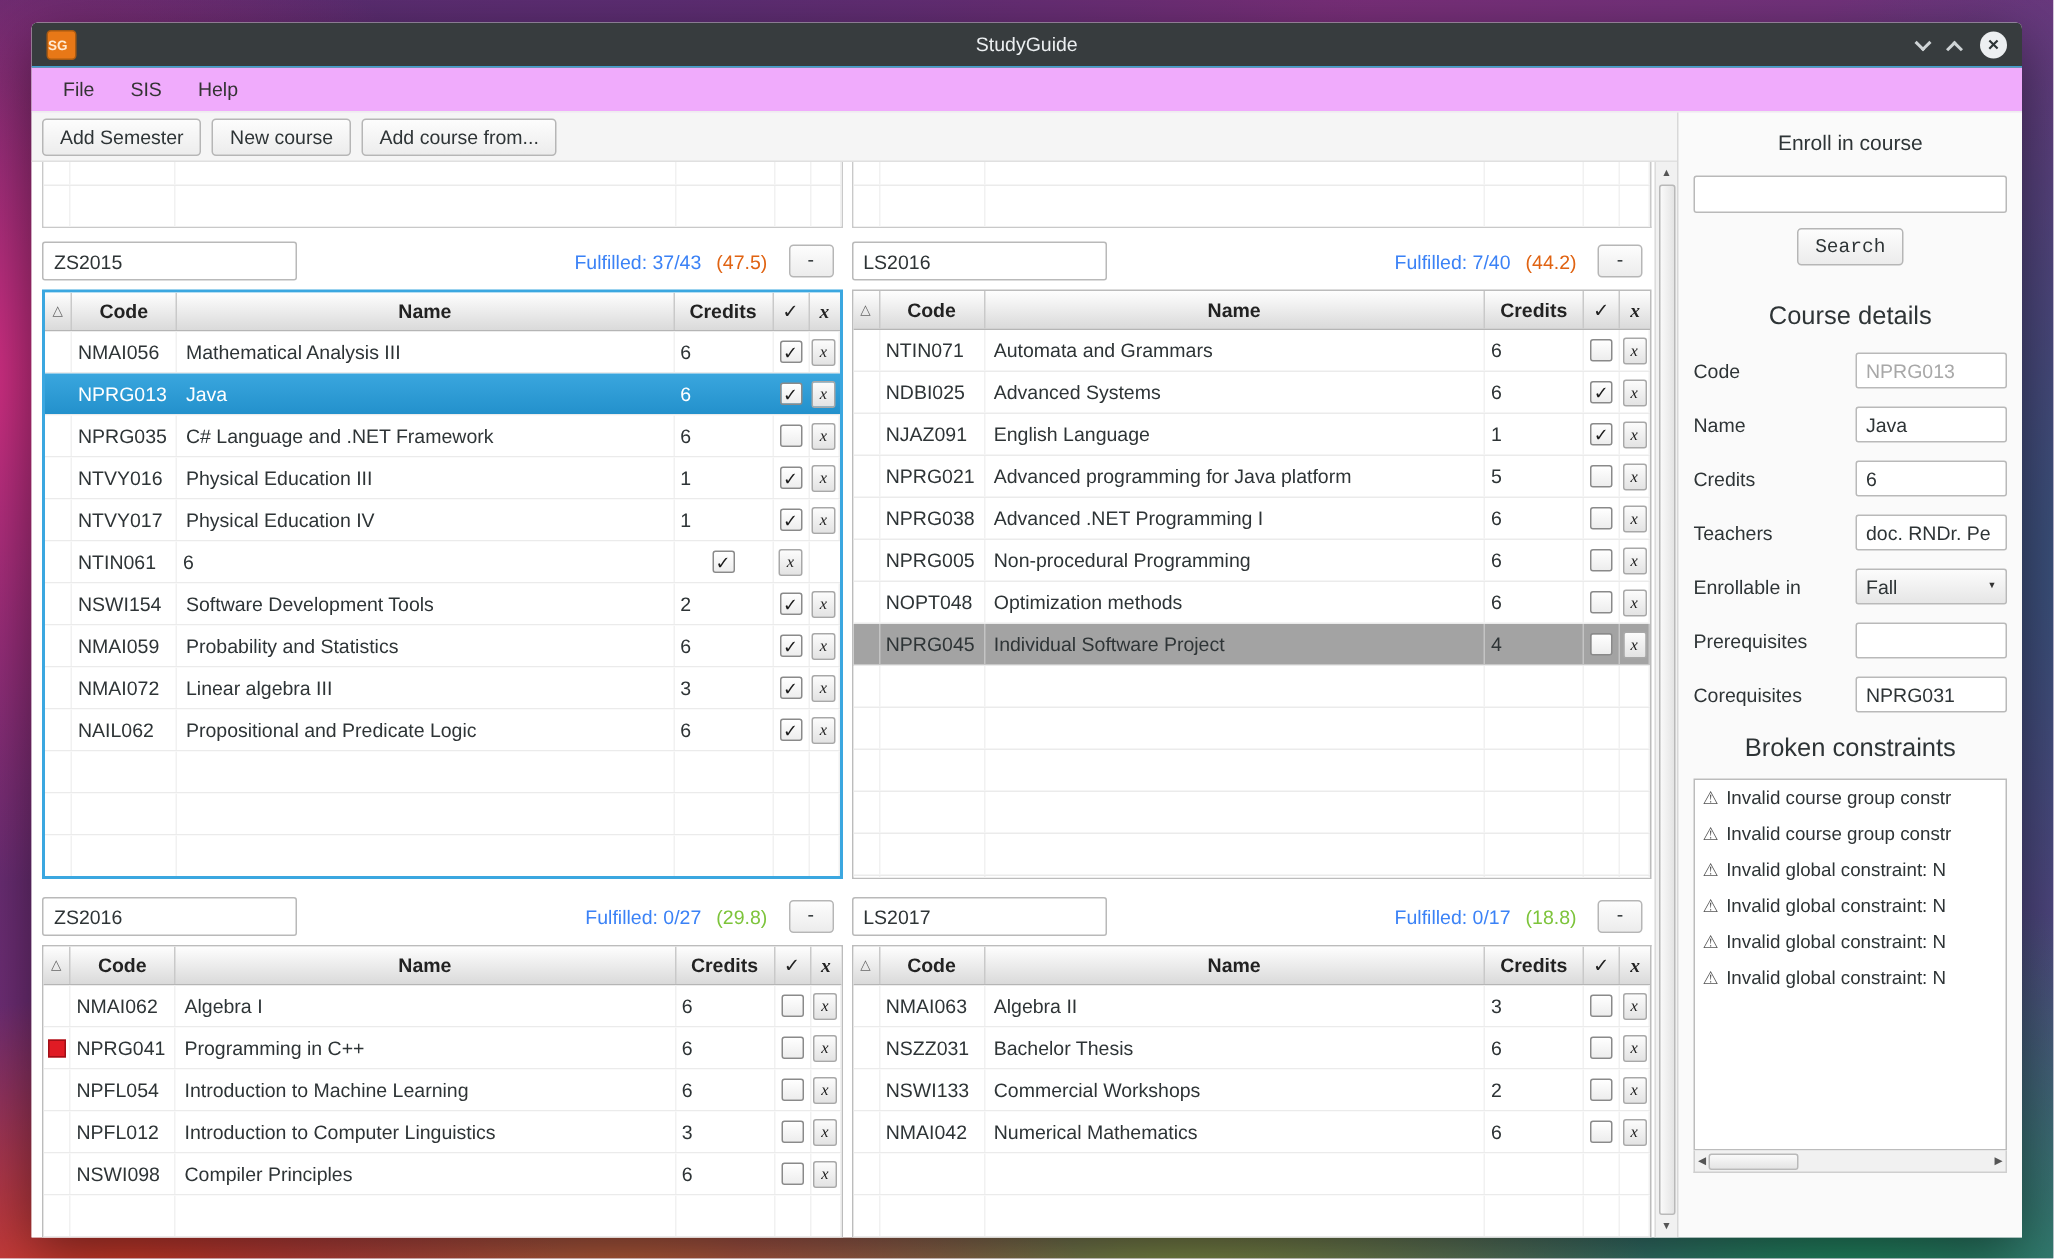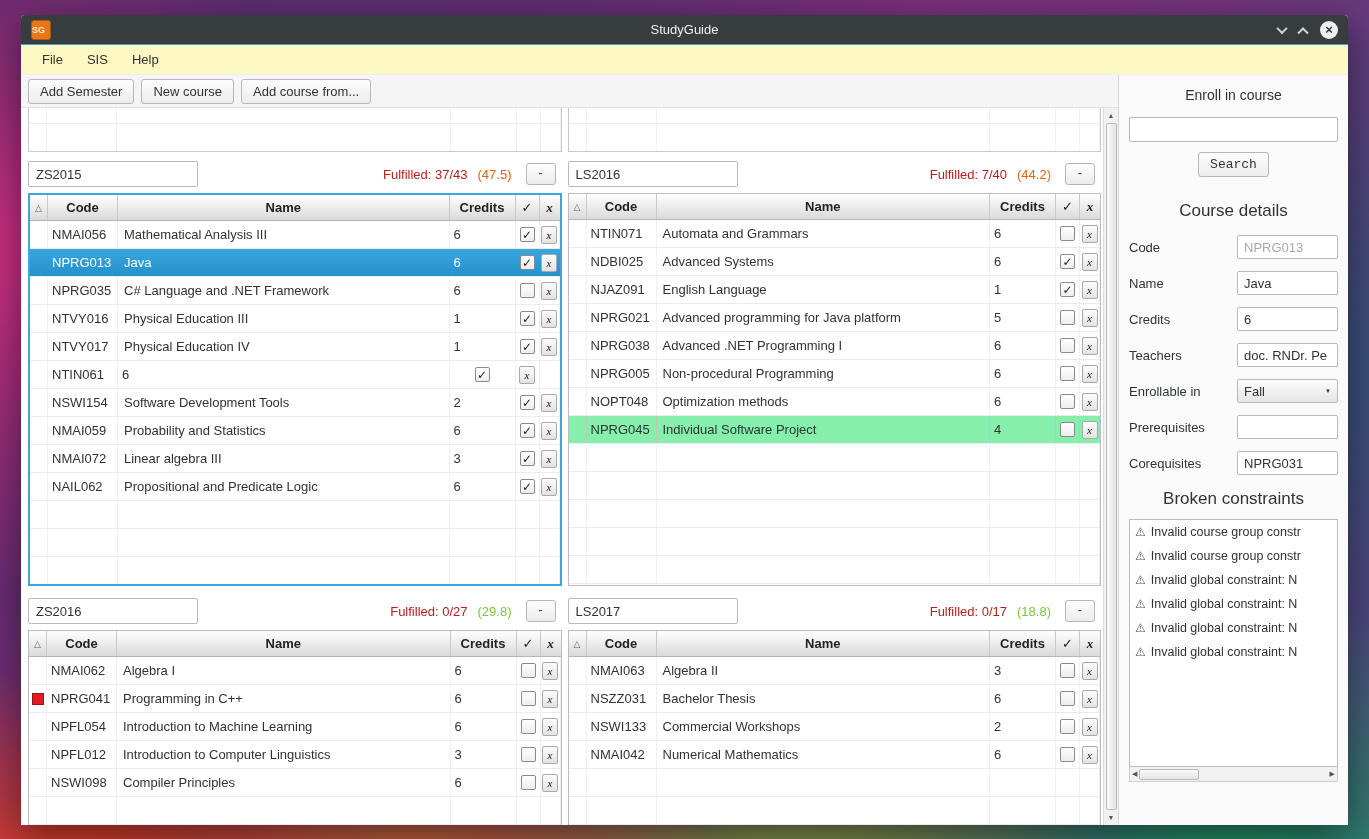--- a/index.html
+++ b/index.html
@@ -24,21 +24,21 @@
   .app-logo { width:20px; height:20px; background:#e87817; border:1px solid #a85a12; border-radius:3px;
     color:#ffe9cf; font-size:9px; font-weight:bold; display:flex; align-items:center; justify-content:flex-start; z-index:1;}
   .title { position:absolute; left:0; right:0; text-align:center; color:#eceff1; font-size:13px; }
   .win-controls { margin-left:auto; display:flex; align-items:center; gap:13px; z-index:1; }
   .chev { width:8px; height:8px; border-right:2px solid #cfd4d6; border-bottom:2px solid #cfd4d6; display:inline-block; }
   .chev.down { transform:rotate(45deg) translate(-1px,-1px); }
   .chev.up { transform:rotate(225deg) translate(-2px,-2px); }
   .close-btn { width:18px; height:18px; border-radius:50%; background:#eceff1; color:#2d3436;
     display:flex; align-items:center; justify-content:center; font-size:13px; font-weight:bold; line-height:1; }
   
-  .menubar { height:30px; flex:0 0 30px; background:#fef9c3; display:flex; align-items:center;
+  .menubar { height:30px; flex:0 0 30px; background:#f0abfc; display:flex; align-items:center;
     padding:0 12px; gap:6px; font-size:13px; color:#333; border-bottom:1px solid #ededed; }
   .menu-item { padding:4px 9px; }
   .body-row { flex:1; display:flex; min-height:0; }
   .left-col { flex:1; display:flex; flex-direction:column; min-width:0; }
   .toolbar { height:33px; flex:0 0 33px; background:#f5f5f5; display:flex; align-items:center;
     gap:7px; padding:0 7px; border-bottom:1px solid #e0e0e0; }
   .btn { font-family:"Liberation Sans",sans-serif; font-size:13px; color:#2e3436;
     background:linear-gradient(#fdfdfd,#ececec); border:1px solid #b6b6b6; border-radius:3px; padding:4px 11px; }
   
   .main-wrap { flex:1; display:flex; min-height:0; background:#fff; }
@@ -46,42 +46,42 @@
   .remnant-row { display:flex; gap:6px; height:44px; flex:0 0 44px; margin-bottom:9px; }
   .remnant { flex:1; border:1px solid #c9c9c9; border-top:none; overflow:hidden; background:#fff; }
   .remnant-inner { margin-top:-12px; }
   .panel-row { display:flex; gap:6px; flex-shrink:0; }
   #panel-row-top { margin-bottom:12px; }
   .semester { flex:1; display:flex; flex-direction:column; min-width:0; }
   .sem-header { display:flex; align-items:center; height:26px; margin-bottom:6px; gap:8px; }
   .sem-name { width:170px; height:26px; border:1px solid #b9b9b9; border-radius:2px; padding:0 7px;
     font-size:13px; color:#2e3436; background:#fff; font-family:"Liberation Sans",sans-serif; }
   .spacer { flex:1; }
-  .fulfilled { font-size:13px; color:#b91c1c; }
+  .fulfilled { font-size:13px; color:#3b82f6; }
   .score { font-size:13px; margin-left:2px; }
   .btn.minus { width:30px; padding:1px 0 4px; text-align:center; margin-right:6px; margin-left:6px; line-height:15px; }
   .table { border:1px solid #bcbcbc; background:#fff; overflow:hidden; }
   .top .table { height:393px; }
   .bottom .table { height:210px; border-bottom:none; }
   .table.sel { border:2px solid #3ba7e0; }
   .thead, .course-row { display:grid; grid-template-columns:18px 70px 1fr 66px 24px 20px; }
   .thead { height:26px; background:linear-gradient(#fefefe,#dadada); border-bottom:1px solid #b5b5b5;
     font-weight:bold; font-size:13px; color:#222; }
   .thead .c { display:flex; align-items:center; justify-content:center; border-right:1px solid #c9c9c9; height:100%; }
   .thead .c:last-child { border-right:none; }
   .thead .warn { font-size:9px; color:#666; }
   .thead .xcol { font-style:italic; font-family:"Liberation Serif",serif; }
   .course-row { height:28px; border-bottom:1px solid #ebebeb; font-size:13px; color:#2e3436; background:#fff; }
   .course-row .c { display:flex; align-items:center; border-right:1px solid #f1f1f1; height:100%;
     padding:0 4px; overflow:hidden; white-space:nowrap; }
   .course-row .c.name { padding-left:6px; }
   .course-row .c.check, .course-row .c.xcol, .course-row .c.warn { justify-content:center; padding:0; }
   .course-row.selected { background:linear-gradient(#3aa6de,#2391cc); color:#fff; }
   .course-row.selected .c { border-right-color:transparent; }
-  .course-row.highlighted { background:#86efac; }
+  .course-row.highlighted { background:#a3a3a3; }
   .course-row.highlighted .c { border-right-color:#c4c4c4; }
   .checkbox { width:15px; height:15px; border:1px solid #8a8a8a; border-radius:2px;
     background:linear-gradient(#ffffff,#ededed); display:flex; align-items:center; justify-content:center;
     font-size:12px; color:#1a1a1a; }
   .xbtn { width:16px; height:18px; border:1px solid #a8a8a8; border-radius:2px;
     background:linear-gradient(#fcfcfc,#e3e3e3); display:flex; align-items:center; justify-content:center;
     font-size:11px; font-style:italic; font-family:"Liberation Serif",serif; color:#222; }
   .err-square { width:12px; height:12px; background:#e01b24; border:1px solid #a00f16; }
   
   .vscrollbar { width:15px; flex:0 0 15px; background:#f1f1f1; border-left:1px solid #dcdcdc;

